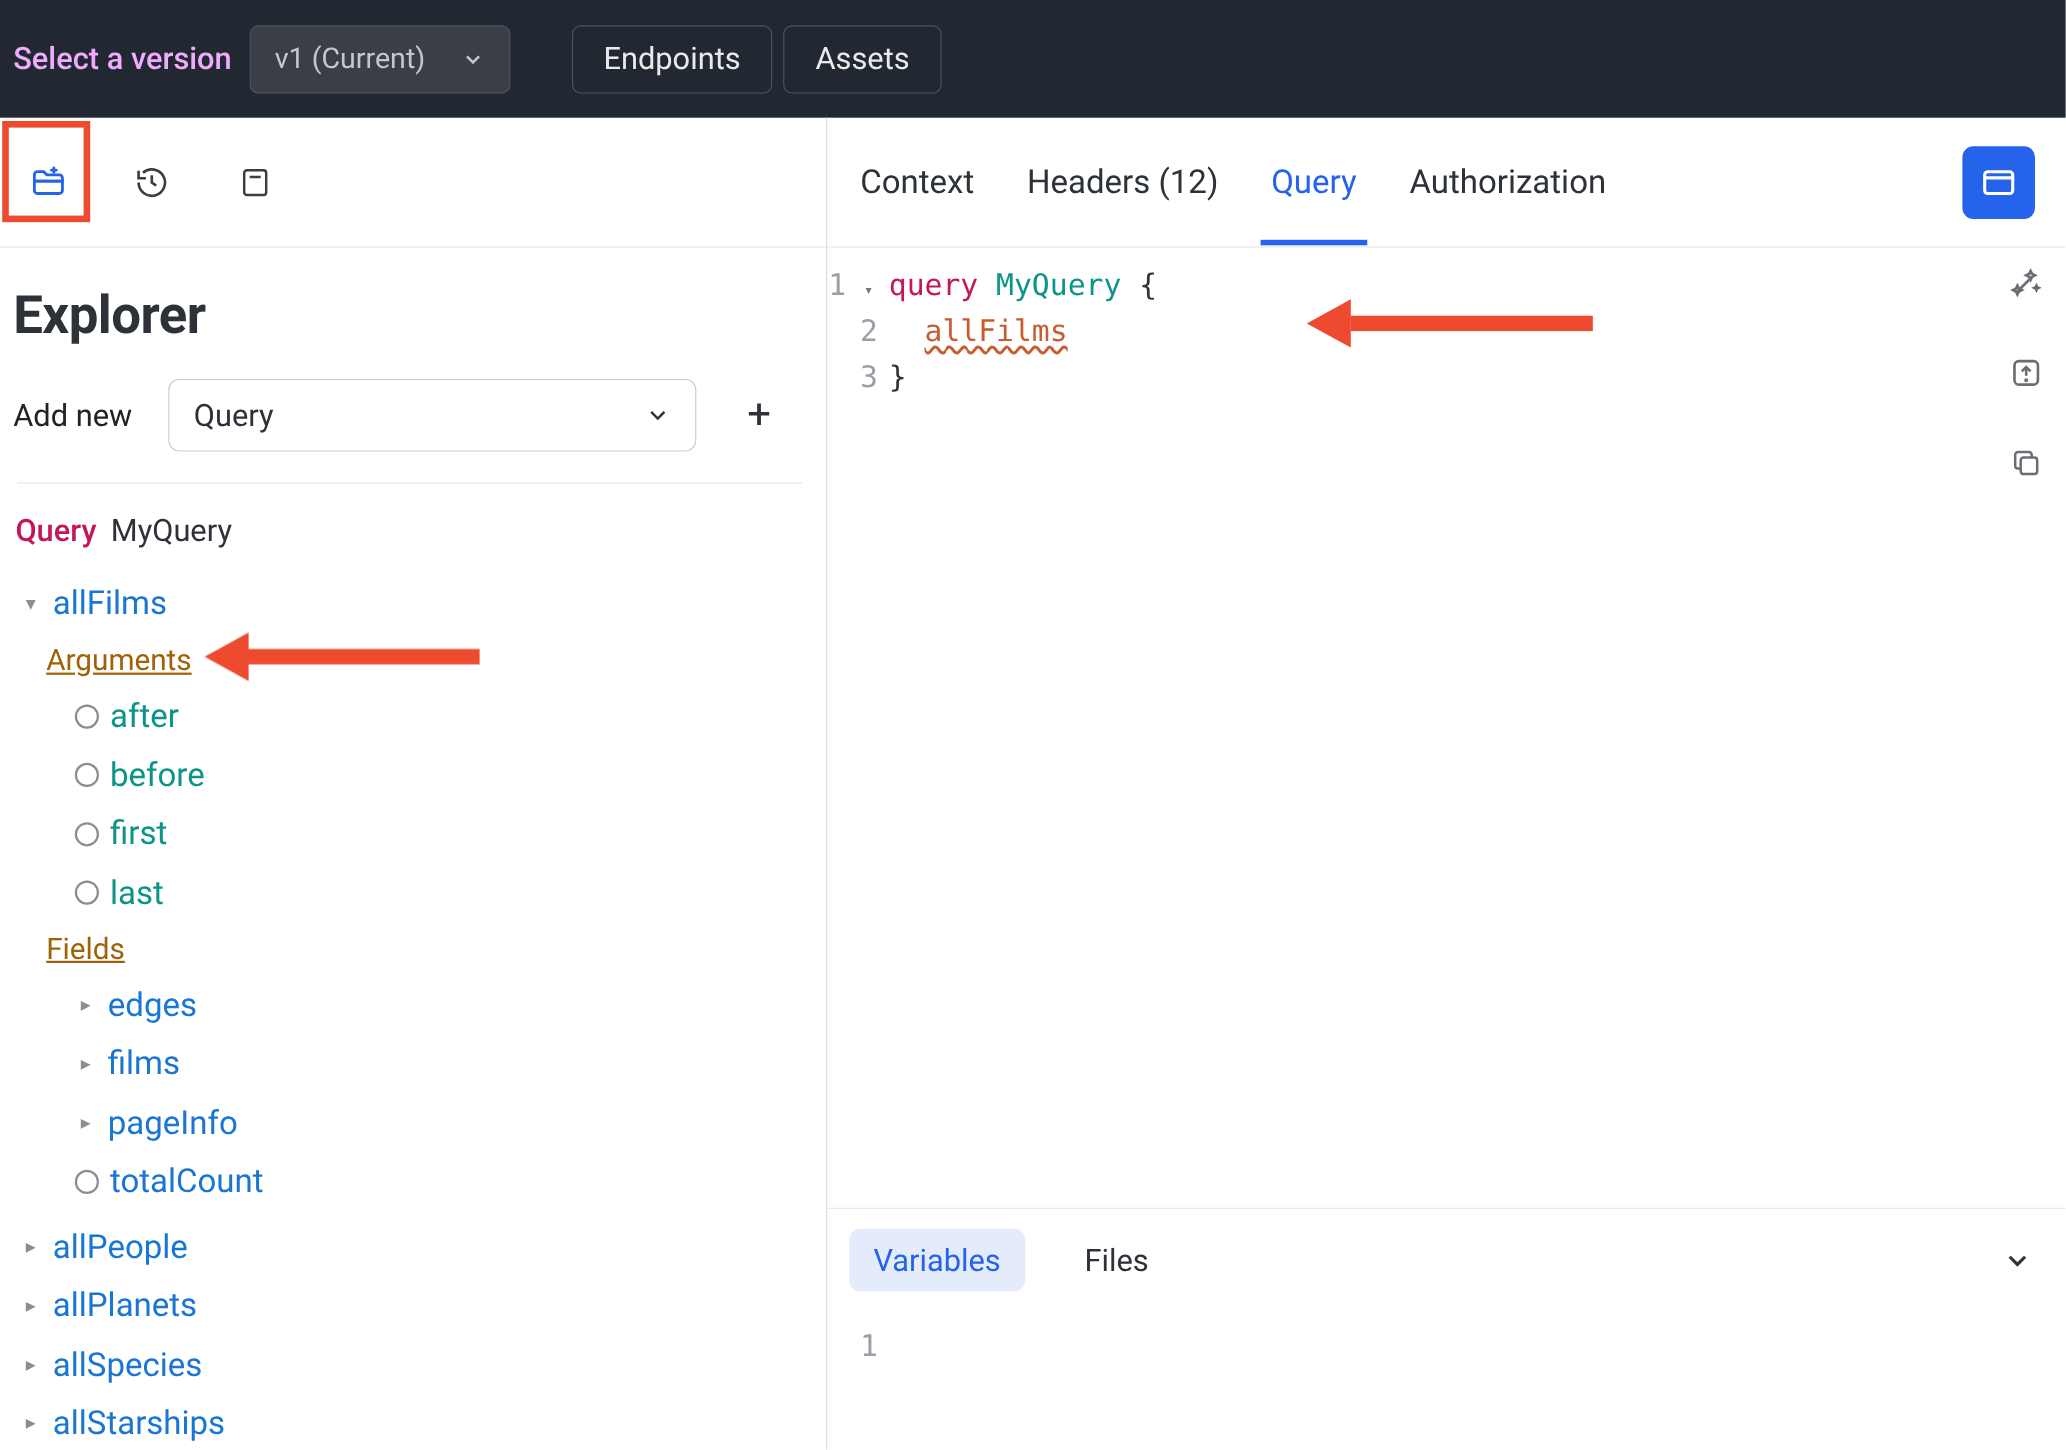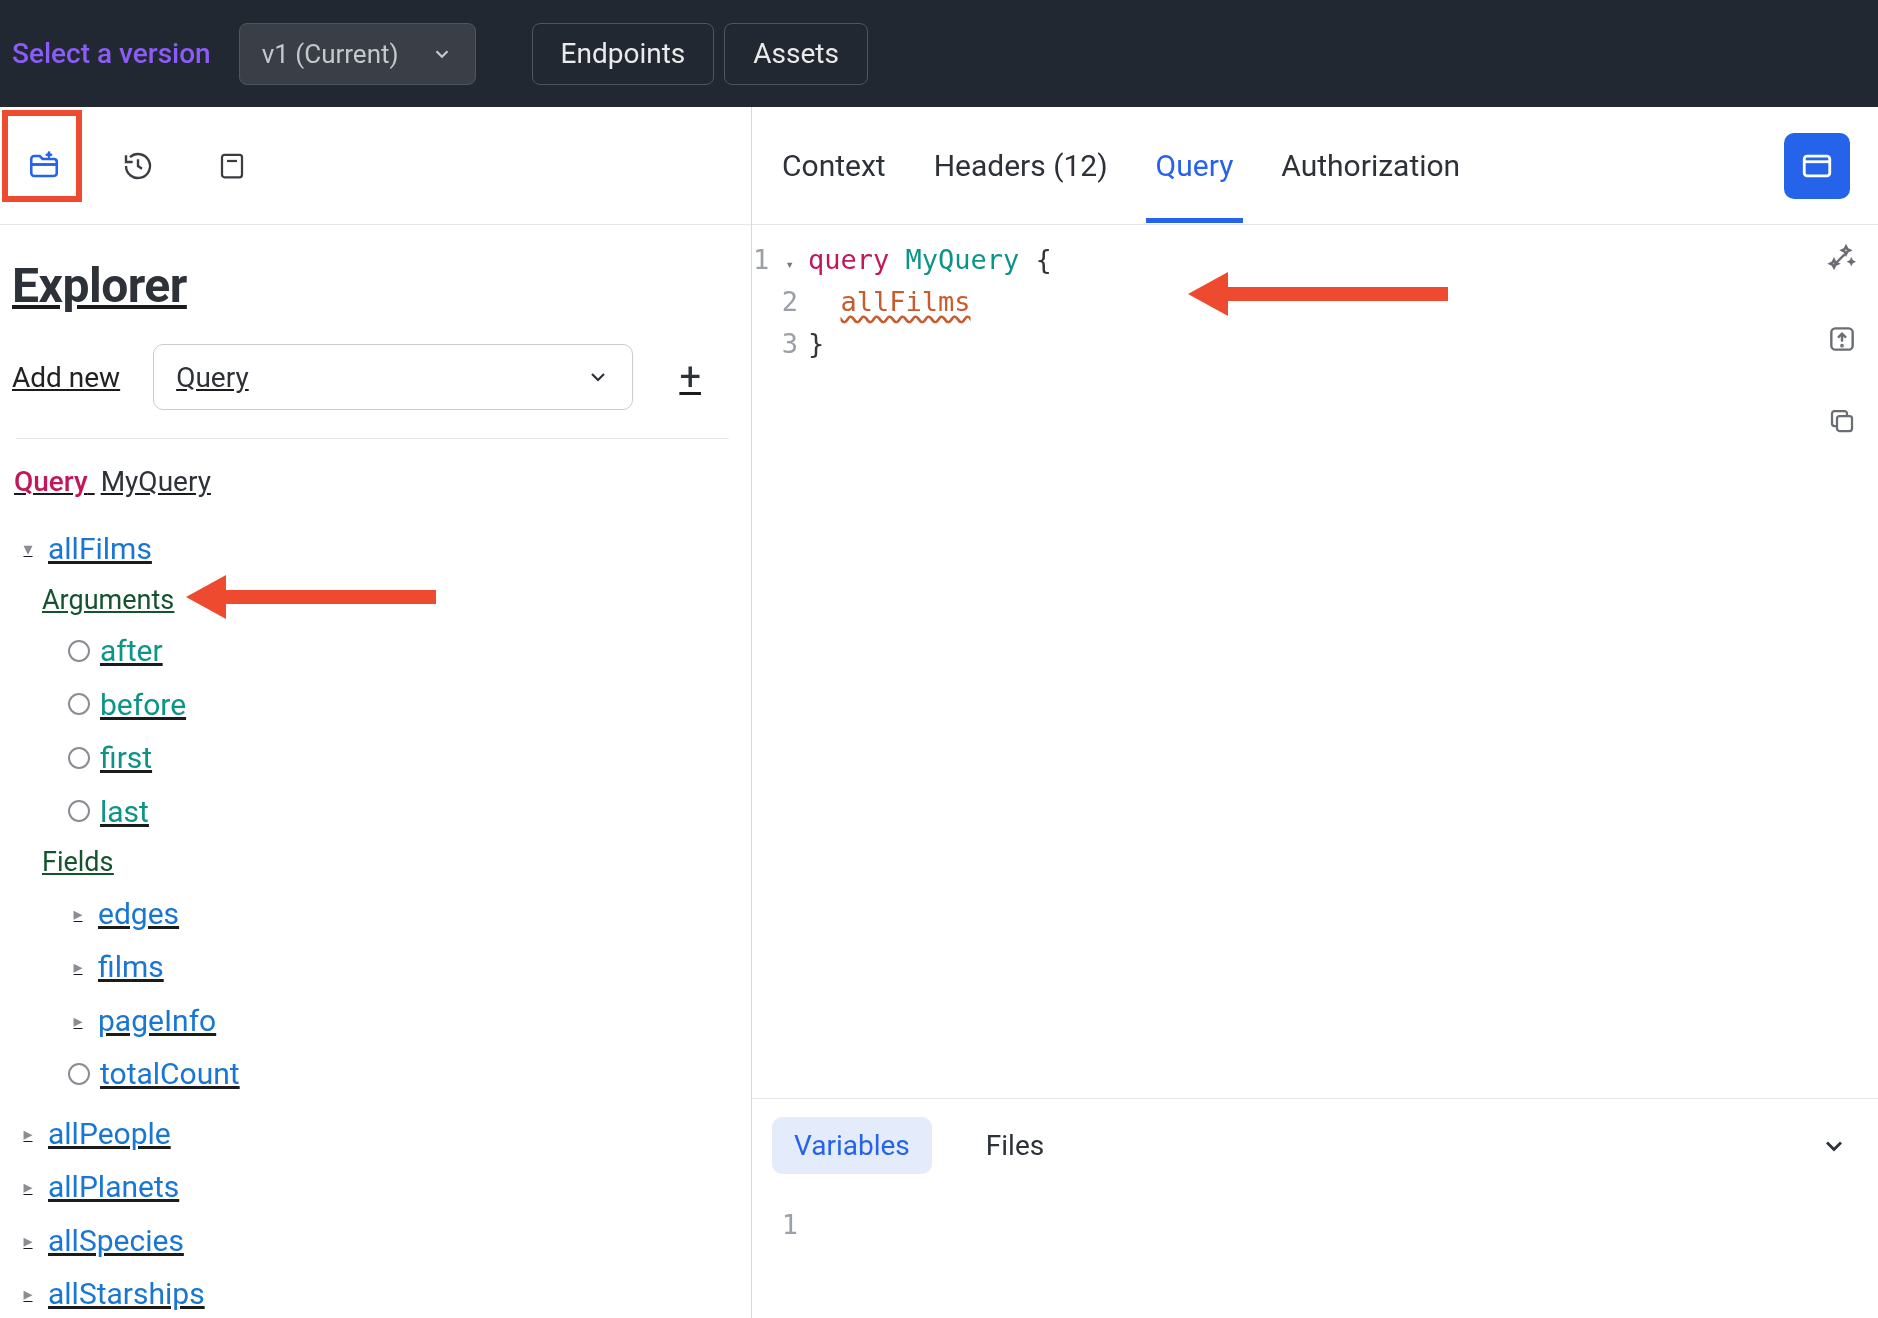--- a/index.html
+++ b/index.html
@@ -1,58 +1,58 @@
 <!DOCTYPE html>
 <html><head>
 <meta charset="utf-8">
 <style>
 * { box-sizing: border-box; margin: 0; padding: 0; }
 body { font-family: -apple-system, BlinkMacSystemFont, "Segoe UI", Roboto, sans-serif; font-size: 16px; color: #1b1b1b; background: #fff; width: 1878px; height: 1318px; overflow: hidden; }
 
 
 .topbar { background: #222831; height: 107px; display: flex; align-items: center; padding: 0 12px; gap: 10px; }
-.topbar-label { color: #8b5cf6; font-size: 28px; font-weight: 500; margin-right: 18px; }
+.topbar-label { color: #f0abfc; font-size: 28px; font-weight: 500; margin-right: 6px; }
 .topbar-select { display: flex; align-items: center; background: #3a3f47; border: 1px solid #50555c; border-radius: 8px; height: 62px; padding: 0 22px; gap: 32px; cursor: pointer; }
 .topbar-select-text { color: #c4c7cb; font-size: 26px; text-align: right; }
 .topbar-btn { display: flex; align-items: center; border: 1px solid #50555c; border-radius: 8px; height: 62px; padding: 0 28px; cursor: pointer; color: #eaeaea; font-size: 28px; }
 .topbar-spacer-sm { width: 36px; }
 
 
 .main { display: flex; height: calc(100% - 107px); }
 .left { width: 752px; border-right: 1px solid #d7d9dd; display: flex; flex-direction: column; }
 .right { flex: 1; display: flex; flex-direction: column; position: relative; }
 
 
 .left-toolbar { display: flex; align-items: center; height: 118px; padding: 0 8px; gap: 50px; border-bottom: 1px solid #e4e6ea; }
 .icon-btn { width: 44px; height: 44px; display: flex; align-items: center; justify-content: center; cursor: pointer; color: #4b4f56; }
 .icon-btn.active { color: #2563eb; }
 
 
 .red-box { position: absolute; top: 110px; left: 2px; width: 80px; height: 92px; border: 6px solid #ed4a2f; pointer-events: none; }
 
 
-.explorer { padding: 10px 18px 0 12px; overflow-y: auto; flex: 1; text-decoration: underline; }
+.explorer { padding: 10px 18px 0 12px; overflow-y: auto; flex: 1; }
 .explorer-title { font-size: 48px; font-weight: 700; color: #2d3138; margin: 22px 0 30px 0; letter-spacing: -0.5px; }
 .addnew-row { display: flex; align-items: center; gap: 33px; margin-bottom: 28px; }
 .addnew-label { font-size: 28px; color: #222; }
 .addnew-select { flex: 1; max-width: 480px; height: 66px; border: 1px solid #c8ccd2; border-radius: 10px; display: flex; align-items: center; justify-content: space-between; padding: 0 22px; cursor: pointer; background:#fff; }
 .addnew-select-text { font-size: 28px; color: #2d3138; }
 .plus-btn { font-size: 38px; color: #2d3138; cursor: pointer; width: 48px; text-align: center; line-height: 1; }
 .hr { border: none; border-top: 1px solid #e4e6ea; margin: 0 4px 26px 4px; }
 
 .breadcrumb { font-size: 28px; margin-bottom: 24px; padding-left: 2px; }
 .bc-query { color: #c2185b; font-weight: 500; }
 .bc-name { color: #2d3138; margin-left: 6px; }
 
 .tree { font-size: 30px; line-height: 1.65; }
 .tree-row { display: flex; align-items: center; gap: 10px; cursor: pointer; padding: 2px 0; }
 .caret { width: 20px; color: #8a8d93; font-size: 18px; display:inline-flex; justify-content:center; }
 .tree-label { color: #1976d2; }
 .tree-label.teal { color: #0d9488; }
-.tree-label.section { color: #14532d; text-decoration: underline; font-size: 27px; }
+.tree-label.section { color: #a16207; text-decoration: underline; font-size: 27px; }
 .indent-1 { padding-left: 30px; }
 .indent-2 { padding-left: 56px; }
 .check-circle { width: 22px; height: 22px; border: 2px solid #8a8d93; border-radius: 50%; flex-shrink: 0; }
 
 
 .arrow { position: absolute; pointer-events: none; }
 .arrow-body { background: #ed4a2f; height: 14px; }
 .arrow-head { width: 0; height: 0; border-top: 22px solid transparent; border-bottom: 22px solid transparent; border-right: 40px solid #ed4a2f; }
 .arrow-wrap { display: flex; align-items: center; }
 

